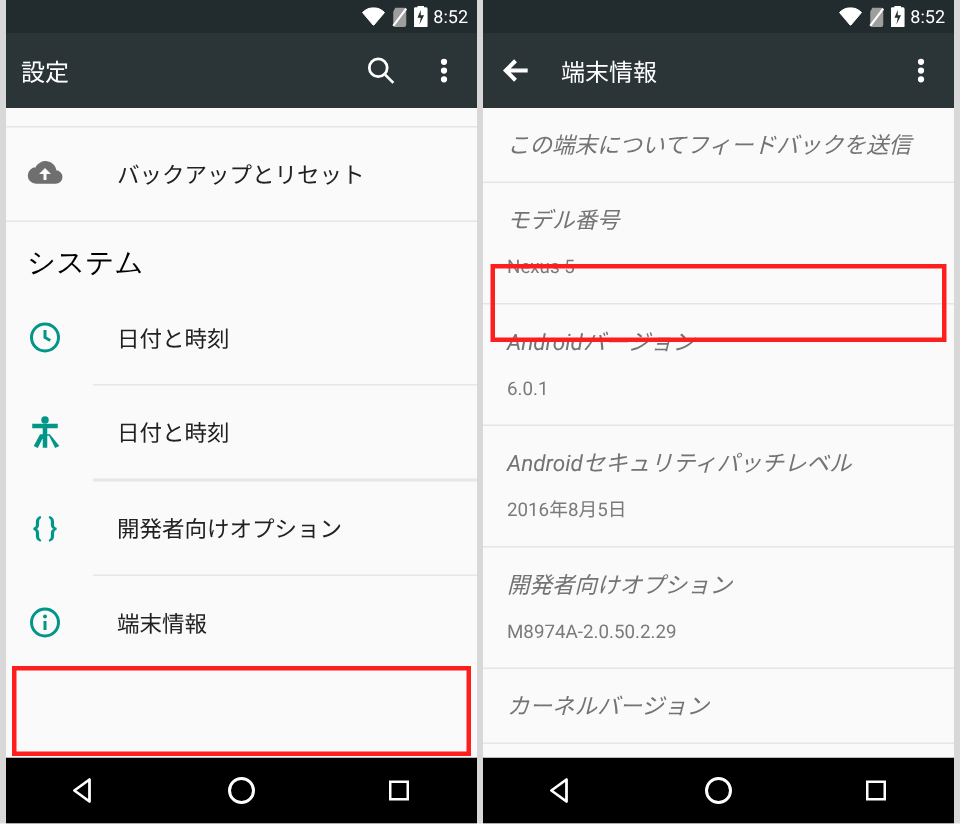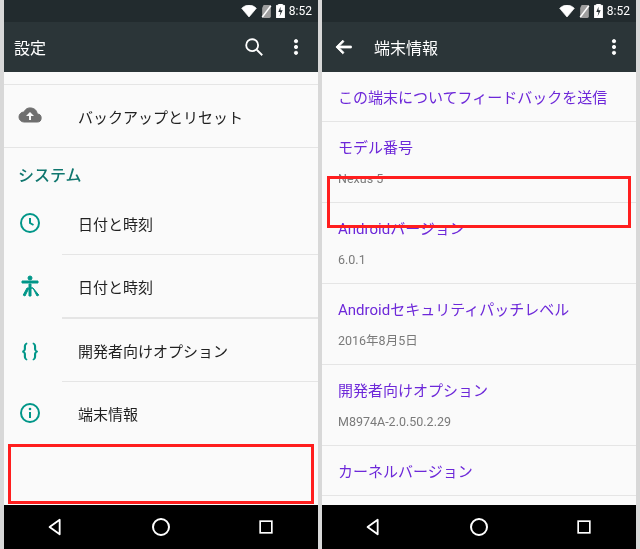--- a/index.html
+++ b/index.html
@@ -10,28 +10,28 @@
   
   .status{height:22px;background:#222b2e;color:#fff;display:flex;align-items:center;justify-content:flex-end;padding:0 6px;font-size:12px;gap:4px;}
   .status .ico{display:inline-block;}
   .status svg{display:block;}
   
   .action{height:50px;background:#2b3538;color:#fff;display:flex;align-items:center;padding:0 10px;gap:18px;}
   .action .title{font-size:16px;flex:1;}
   .action .iconbtn{width:24px;height:24px;display:flex;align-items:center;justify-content:center;}
   
   .content{flex:1;overflow:hidden;background:#fafafa;position:relative;}
-  .section-label{color:#0f766e;font-size:16px;font-weight:500;padding:14px 14px 6px;}
+  .section-label{color:#000000;font-size:19px;font-weight:500;padding:14px 14px 6px;font-family:Liberation Serif, serif;}
   .row{display:flex;align-items:center;height:62px;padding:0 14px;gap:36px;border-bottom:none;}
   .row .ricon{width:24px;height:24px;display:flex;align-items:center;justify-content:center;}
   .row .label{font-size:15px;color:#212121;}
   .divider{height:1px;background:#e5e5e5;margin-left:58px;}
   .divider.full{margin-left:0;}
   .info-item{padding:14px 16px;}
-  .info-item .title{font-size:15px;color:#6d28d9;}
+  .info-item .title{font-size:15px;color:#737373;font-style:italic;}
   .info-item .sub{font-size:12.5px;color:#7a7a7a;margin-top:14px;line-height:1.35;}
   .highlight{position:absolute;border:3px solid #ff1e1e;box-sizing:border-box;pointer-events:none;}
   
   .nav{height:44px;background:#000;display:flex;align-items:center;justify-content:space-around;}
   .nav .nbtn{width:26px;height:26px;display:flex;align-items:center;justify-content:center;}
   .thin-top{height:1px;background:#e5e5e5;}
   .teal{fill:#009688;stroke:#009688;}
   .grey{fill:#6f6f6f;stroke:#6f6f6f;}
   .white{fill:#fff;stroke:#fff;}
 </style>

